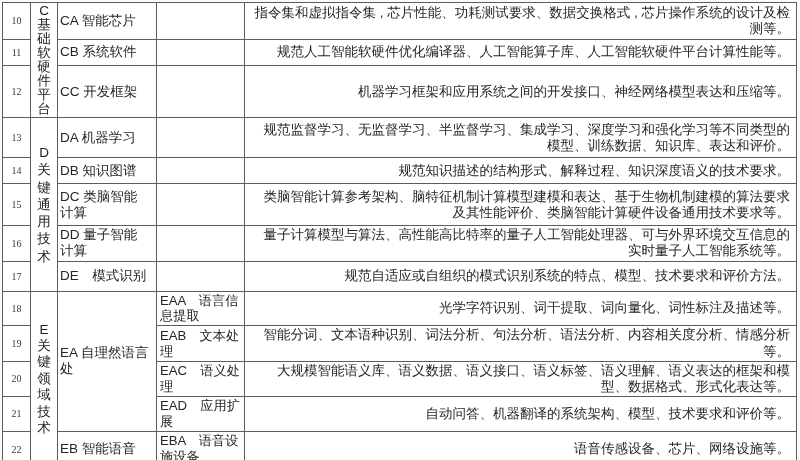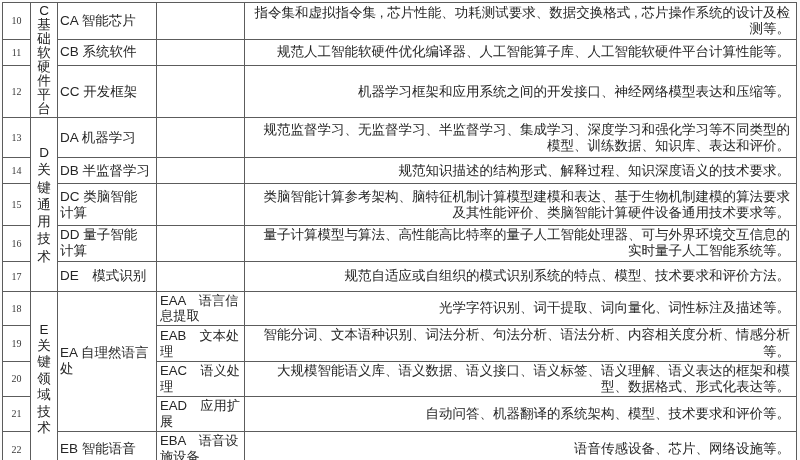--- a/index.html
+++ b/index.html
@@ -104,21 +104,21 @@
 通
 用
 技
 术</td>
       <td class="sub">DA 机器学习</td>
       <td></td>
       <td class="desc">规范监督学习、无监督学习、半监督学习、集成学习、深度学习和强化学习等不同类型的模型、训练数据、知识库、表达和评价。</td>
     </tr>
     <tr style="height:26px">
       <td class="num">14</td>
-      <td class="sub">DB 半监督学习</td>
+      <td class="sub">DB 知识图谱</td>
       <td></td>
       <td class="desc">规范知识描述的结构形式、解释过程、知识深度语义的技术要求。</td>
     </tr>
     <tr style="height:42px">
       <td class="num">15</td>
       <td class="sub">DC 类脑智能
 计算</td>
       <td></td>
       <td class="desc">类脑智能计算参考架构、脑特征机制计算模型建模和表达、基于生物机制建模的算法要求及其性能评价、类脑智能计算硬件设备通用技术要求等。</td>
     </tr>

